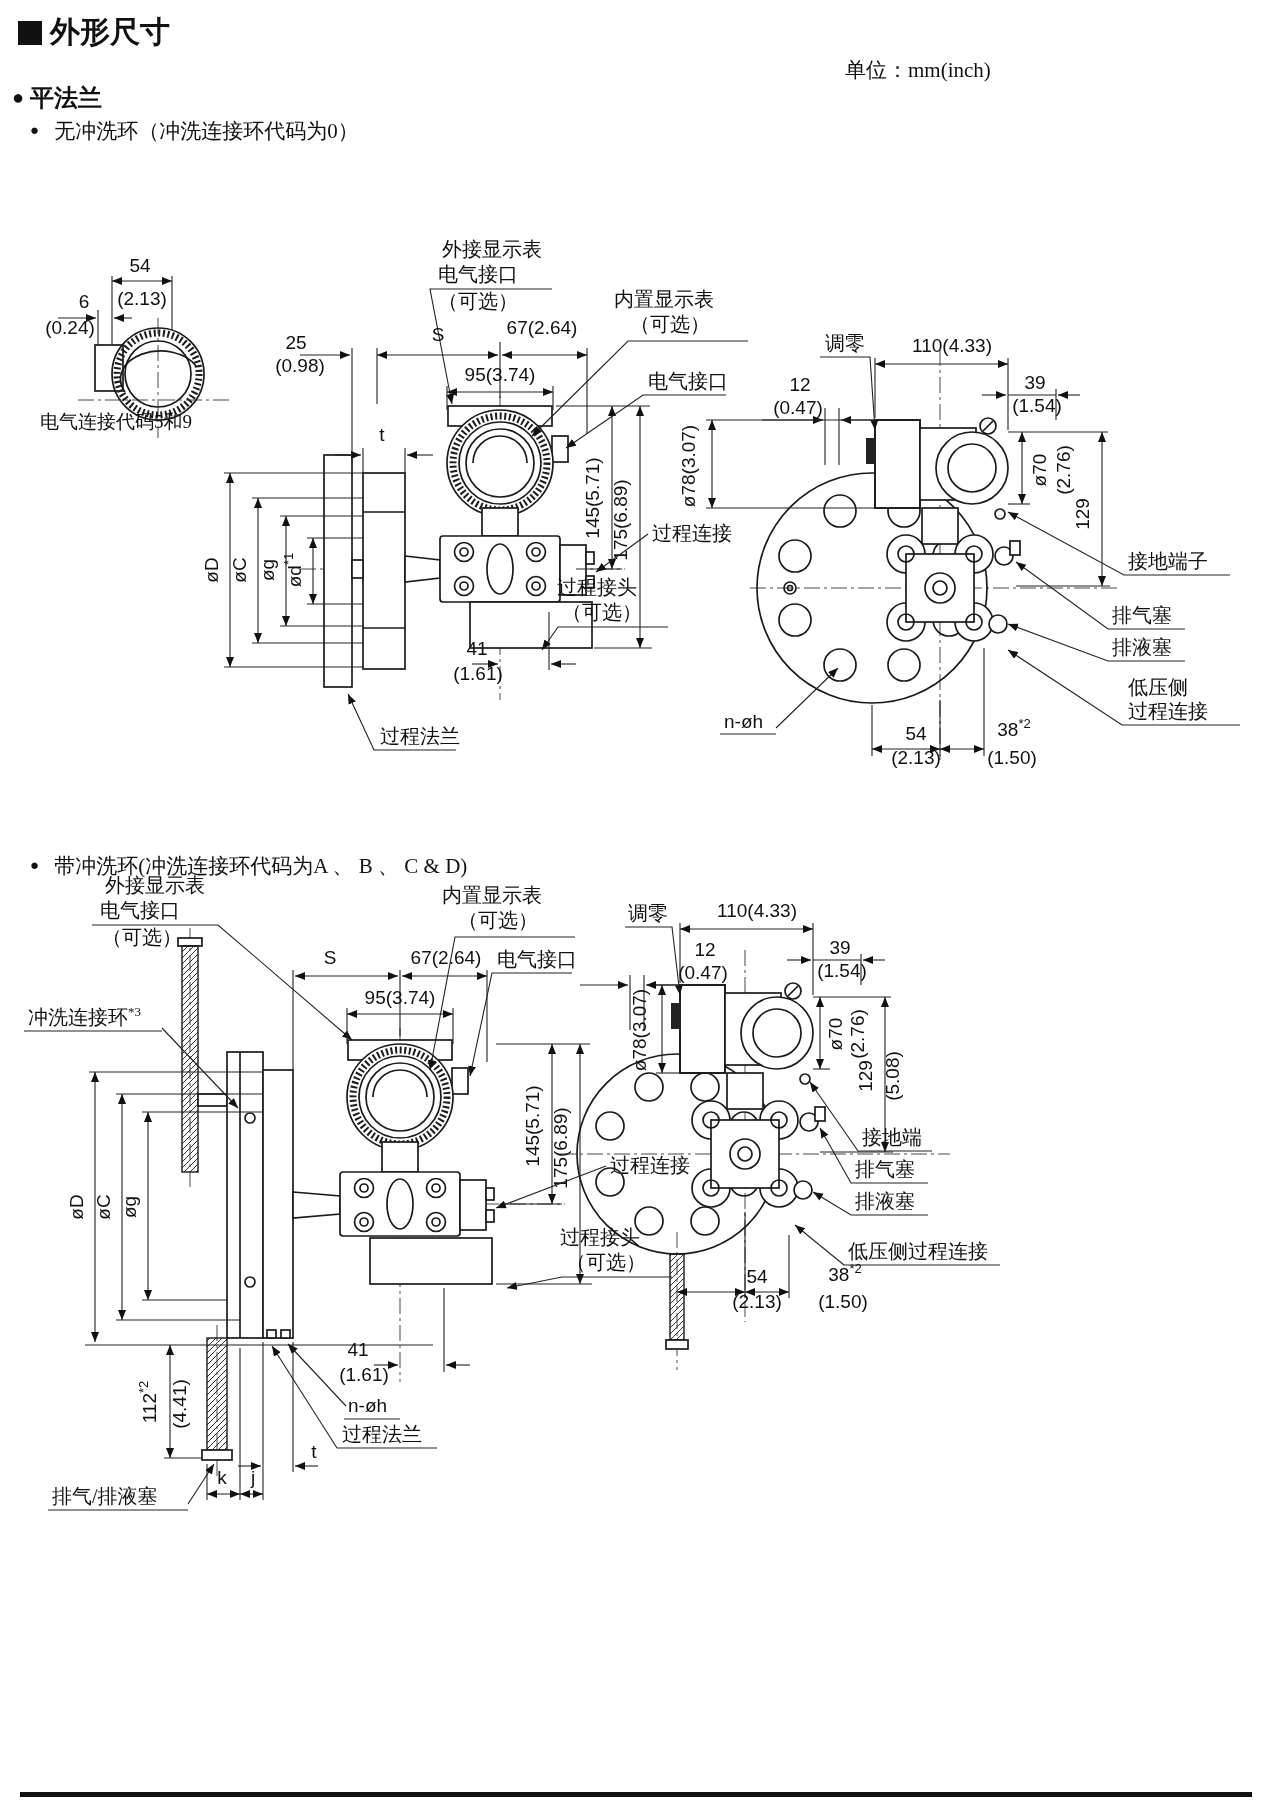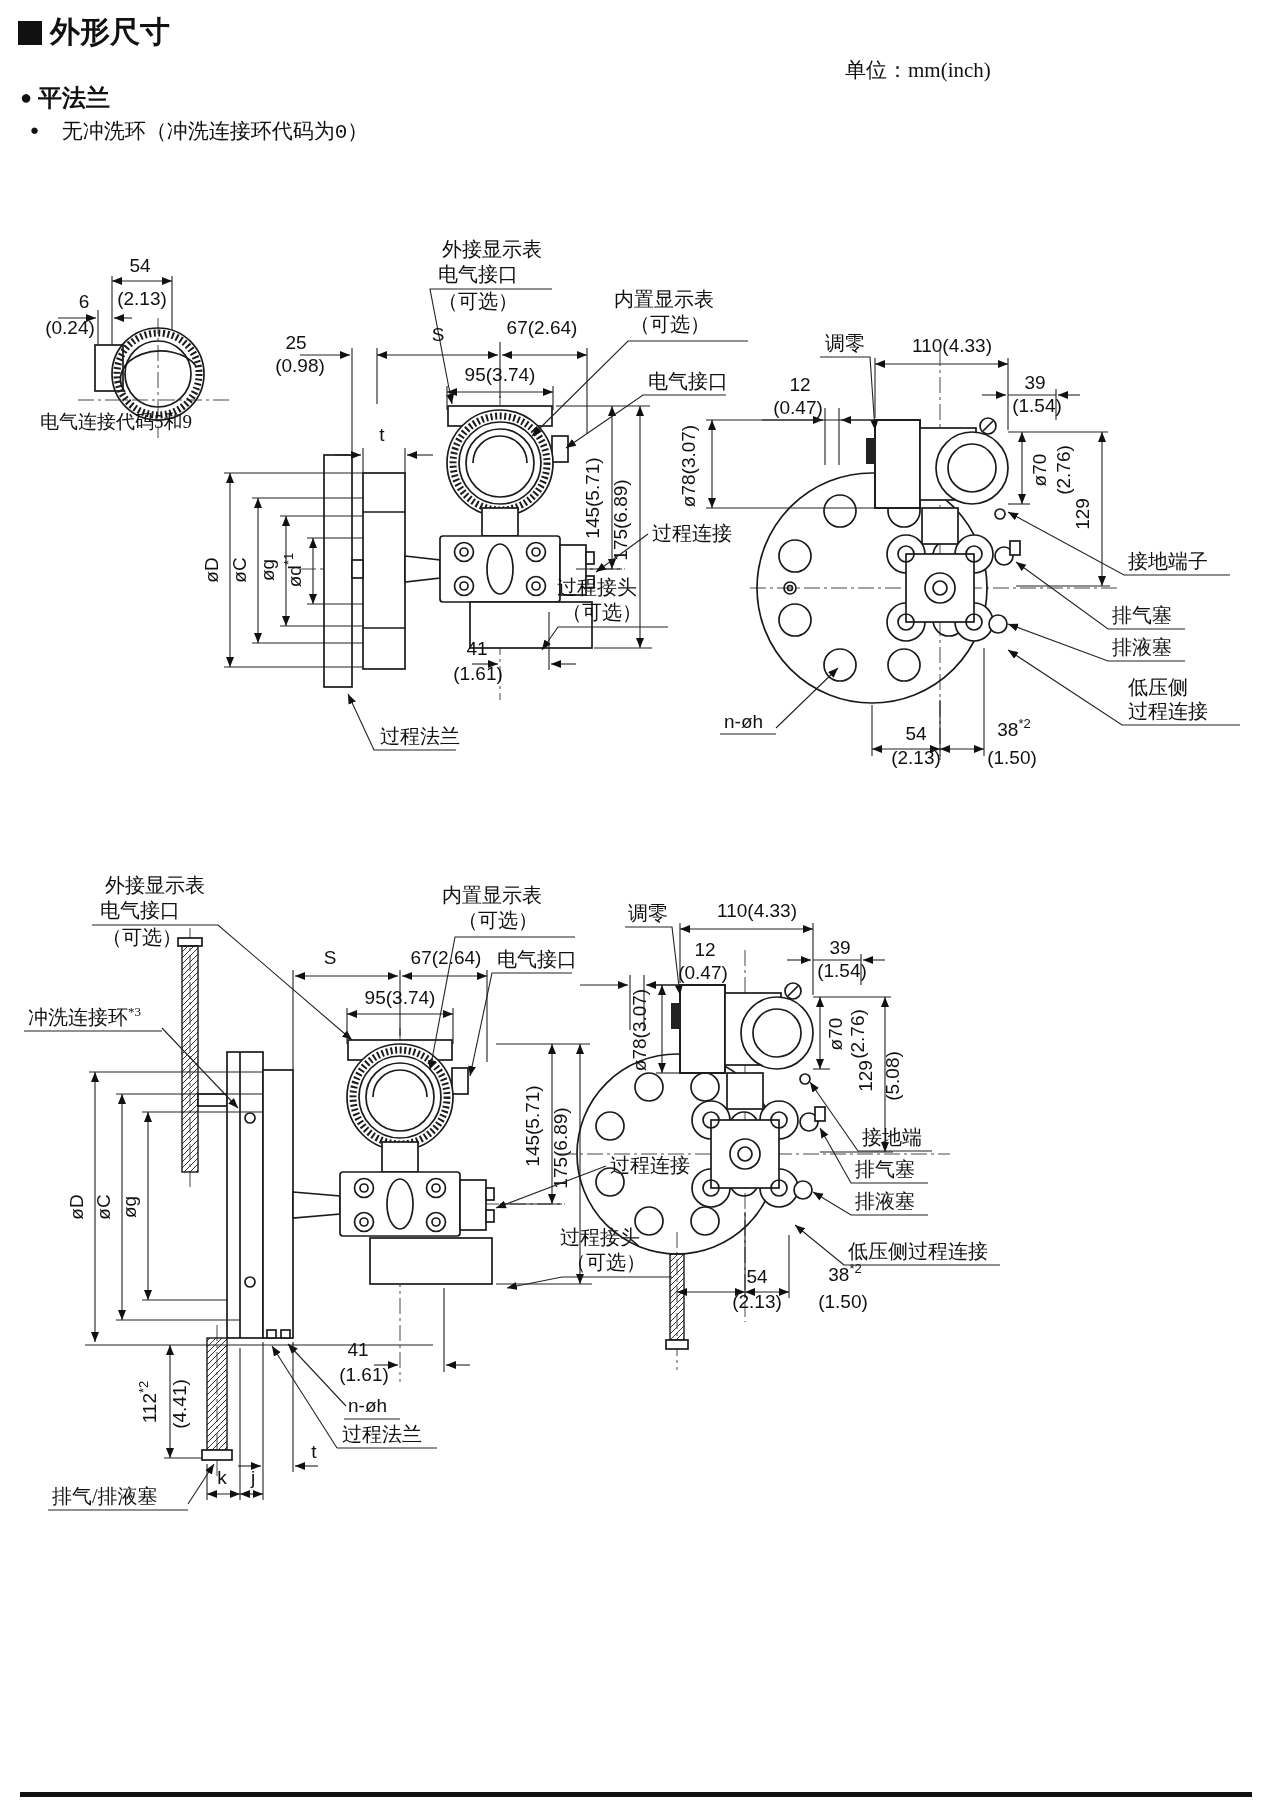--- a/index.html
+++ b/index.html
@@ -2,23 +2,23 @@
 <html><head>
 <meta charset="utf-8">
 <style>
   html,body{margin:0;padding:0;background:#fff;}
   #page{position:relative;width:1272px;height:1814px;background:#ffffff;overflow:hidden;
         font-family:"Liberation Serif","DejaVu Serif",serif;color:#111;}
   .abs{position:absolute;}
   #title{left:18px;top:12px;font-size:30px;font-weight:bold;display:flex;align-items:center;gap:8px;}
   #title .sq{width:24px;height:24px;background:#111;display:inline-block;}
   #units{left:845px;top:56px;font-size:21px;}
-  .bullet1{left:20px;top:82px;font-size:24px;font-weight:bold;}
+  .bullet1{left:12px;top:82px;font-size:24px;font-weight:bold;}
   .bullet1 .dot{font-size:20px;vertical-align:2px;}
-  .bullet2{left:30px;top:117px;font-size:21px;font-family:Liberation Mono, monospace;}
+  .bullet2{left:30px;top:117px;font-size:21px;}
   .bullet2 .dot{font-size:15px;vertical-align:3px;margin-right:10px;}
   #rule{left:20px;top:1792px;width:1232px;height:5px;background:#111;}
   svg text{fill:#111;}
   .dim{font-family:"Liberation Sans","DejaVu Sans",sans-serif;font-size:19px;}
   .dimS{font-family:"Liberation Sans","DejaVu Sans",sans-serif;font-size:19px;}
   .sup{font-size:13px;}
   .lbl{font-family:"Liberation Serif","DejaVu Serif",serif;font-size:20px;}
   .thin{stroke:#222;stroke-width:1.1;fill:none;}
   .lead{stroke:#222;stroke-width:1.1;fill:none;}
   .draw{stroke:#1a1a1a;stroke-width:1.7;fill:none;}
@@ -41,20 +41,24 @@
   <div class="bullet1 abs">
     <span class="dot">●</span>
     <span>平法兰</span>
   </div>
 
   <div class="bullet2 abs">
     <span class="dot">●</span>
     <span>无冲洗环（冲洗连接环代码为0）</span>
   </div>
 
+  <div class="bullet2 abs" style="top:852px;">
+    <span class="dot">●</span>
+    <span>带冲洗环(冲洗连接环代码为A 、 B 、 C &amp; D)</span>
+  </div>
 
   <svg class="abs" style="left:0;top:0;" width="1272" height="1814" viewBox="0 0 1272 1814">
     <defs>
       <marker id="ah" orient="auto-start-reverse" markerUnits="userSpaceOnUse" markerWidth="11" markerHeight="9" refX="10" refY="4">
         <path d="M0,0 L10,4 L0,8 z" fill="#111"></path>
       </marker>
       <pattern id="hv" width="4.5" height="8" patternUnits="userSpaceOnUse">
         <path d="M1,0 L1,8" stroke="#333" stroke-width="1"></path>
       </pattern>
       <pattern id="hd" width="6" height="6" patternUnits="userSpaceOnUse">

